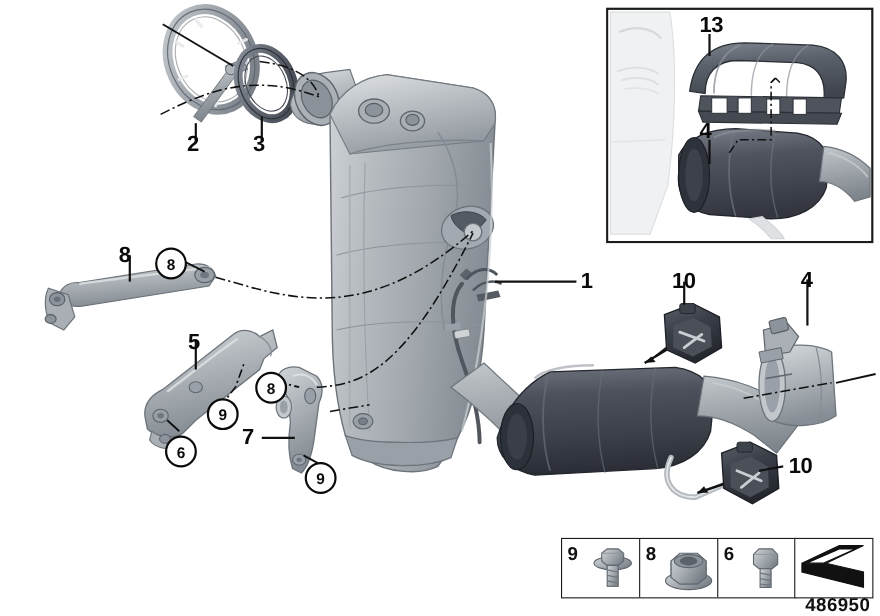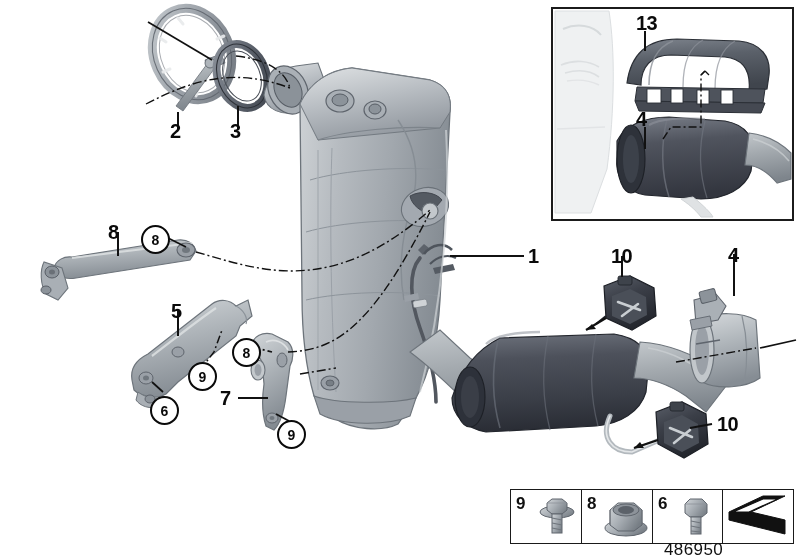--- a/index.html
+++ b/index.html
@@ -13,21 +13,21 @@
   .circ{position:absolute;width:25px;height:25px;border:2.1px solid #0a0a0a;
         border-radius:50%;background:#fff;font-weight:bold;font-size:14px;
         display:flex;align-items:center;justify-content:center;color:#0a0a0a;}
   .legendbox{position:absolute;left:510px;top:489px;width:212px;height:53px;
              border:1.6px solid #1a1a1a;background:#fff;display:flex;}
   .legendbox .cell{flex:1 1 0;border-right:1.6px solid #1a1a1a;position:relative;}
   .legendbox .cell:last-child{border-right:none;}
   .cellnum{position:absolute;left:5px;top:4px;font-weight:bold;font-size:17px;color:#111;}
   .arrowcell{position:absolute;left:722px;top:489px;width:70px;height:53px;
              border:1.6px solid #1a1a1a;background:#fff;}
-  .partno{position:absolute;left:664px;top:540px;font-size:17px;font-weight:normal;
+  .partno{position:absolute;left:732px;top:540px;font-size:17px;font-weight:bold;
           color:#111;letter-spacing:0.4px;}
   .inset{position:absolute;left:551px;top:7px;width:239px;height:210px;
          border:2.4px solid #1b1b1b;background:#fff;overflow:hidden;}
   .hw{position:absolute;}
 </style>
 </head>
 <body>
 
 <div id="stage">
 

